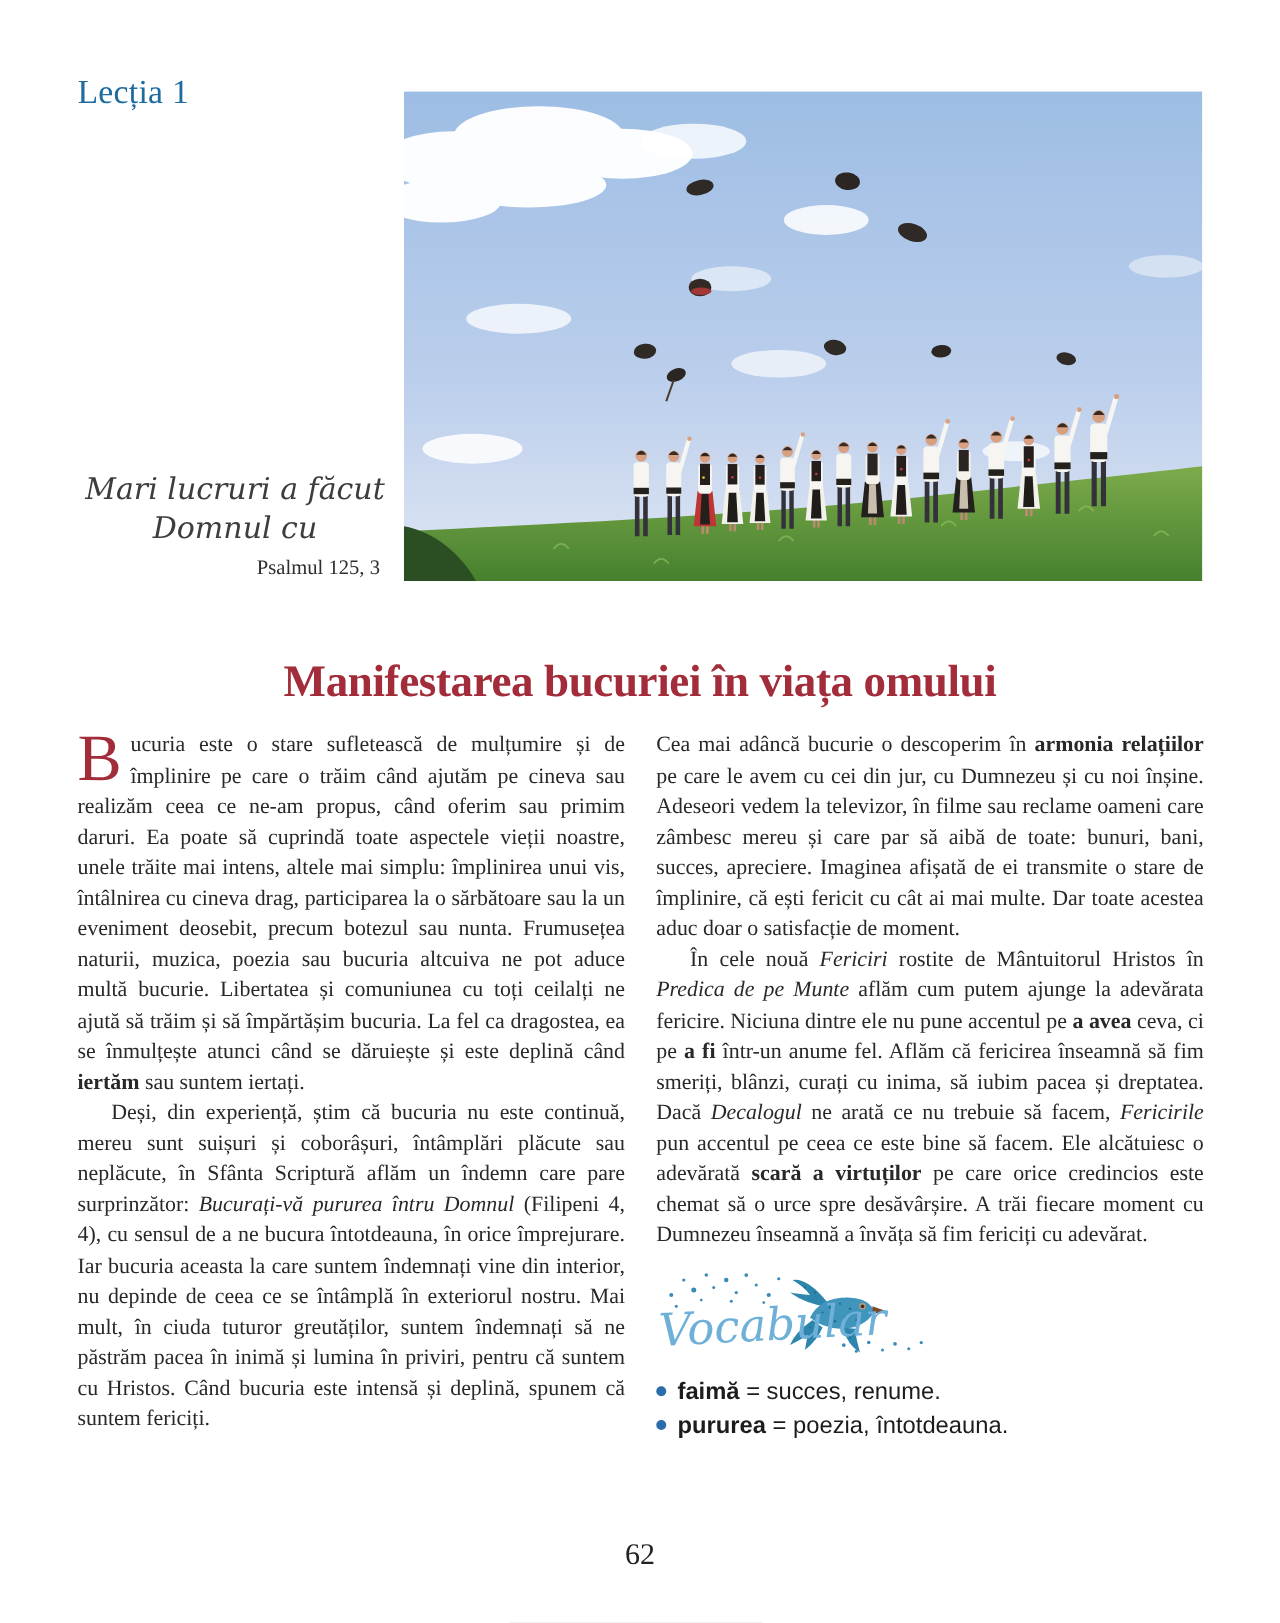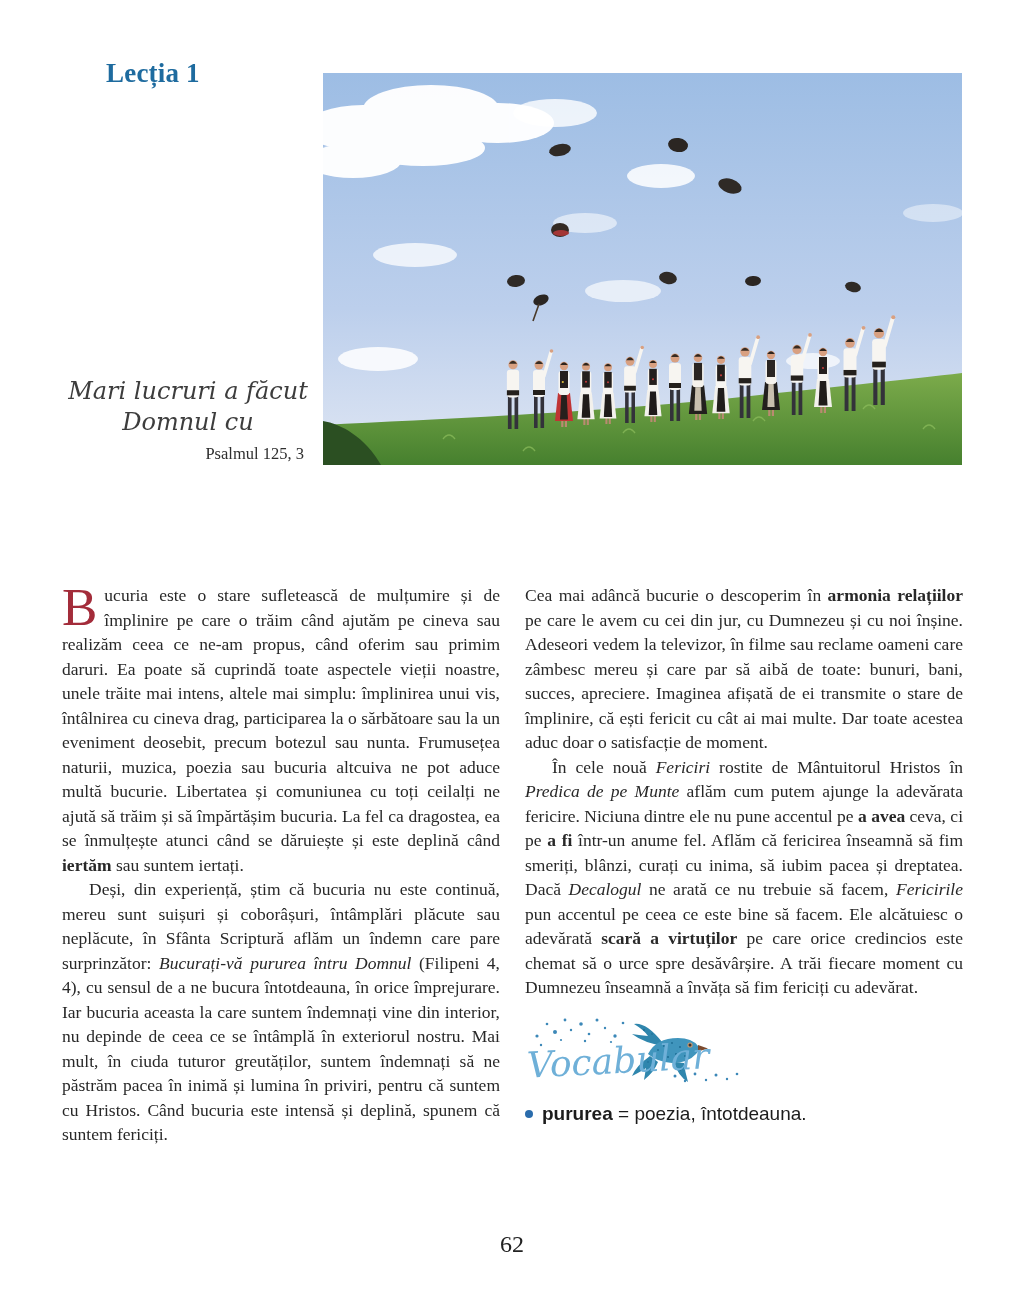--- a/index.html
+++ b/index.html
@@ -1,20 +1,20 @@
 <!DOCTYPE html>
 <html><head>
 <meta charset="utf-8">
 <style>
   html,body{margin:0;padding:0;background:#e8e8e8;}
   #page{position:relative;width:1024px;height:1298px;background:#ffffff;margin:0 auto;
         font-family:"Liberation Serif",serif;overflow:hidden;}
 
-  .lesson-label{position:absolute;left:62px;top:58px;font-size:27px;font-weight:bold;
-                color:var(--lesson-blue);letter-spacing:.2px;margin-left:44px;}
+  .lesson-label{position:absolute;left:62px;top:58px;font-size:27px;font-weight:normal;
+                color:var(--lesson-blue);letter-spacing:.2px;}
 
   .photo{position:absolute;left:323px;top:73px;width:639px;height:392px;overflow:hidden;}
   .photo svg{display:block;}
 
   .quote{position:absolute;left:58px;top:376px;width:260px;}
   .quote-line{display:block;text-align:center;font-family:"DejaVu Serif",serif;font-style:italic;
               font-size:24px;line-height:31px;color:#3d3d3d;}
   .quote-attrib{display:block;text-align:right;padding-right:14px;margin-top:6px;
                 font-size:16.5px;color:#2e2e2e;}
 
@@ -180,20 +180,21 @@
         <use href="#manUp" transform="translate(556,332) scale(1.14)"></use>
       </g>
     </svg>
   </div>
 
   <div class="quote">
     <span class="quote-line">Mari lucruri a făcut Domnul cu</span>
     <span class="quote-attrib">Psalmul 125, 3</span>
   </div>
 
+  <h1 class="page-title">Manifestarea bucuriei în viața omului</h1>
 
   <div class="columns">
     <div class="col" id="col-left">
         <p class="para"><span class="dropcap">B</span><span>ucuria este o stare sufletească de mulțumire și de împlinire pe care o trăim când ajutăm pe cineva sau realizăm ceea ce ne-am propus, când oferim sau primim daruri. Ea poate să cuprindă toate aspectele vieții noastre, unele trăite mai intens, altele mai simplu: împlinirea unui vis, întâlnirea cu cineva drag, participarea la o sărbătoare sau la un eveniment deosebit, precum botezul sau nunta. Frumusețea naturii, muzica, poezia sau bucuria altcuiva ne pot aduce multă bucurie. Libertatea și comuniunea cu toți ceilalți ne ajută să trăim și să împărtășim bucuria. La fel ca dragostea, ea se înmulțește atunci când se dăruiește și este deplină când </span><span class="b">iertăm</span><span> sau suntem iertați.</span></p>
         <p class="para indent"><span>Deși, din experiență, știm că bucuria nu este continuă, mereu sunt suișuri și coborâșuri, întâmplări plăcute sau neplăcute, în Sfânta Scriptură aflăm un îndemn care pare surprinzător: </span><span class="i">Bucurați-vă pururea întru Domnul</span><span> (Filipeni 4, 4), cu sensul de a ne bucura întotdeauna, în orice împrejurare. Iar bucuria aceasta la care suntem îndemnați vine din interior, nu depinde de ceea ce se întâmplă în exteriorul nostru. Mai mult, în ciuda tuturor greutăților, suntem îndemnați să ne păstrăm pacea în inimă și lumina în priviri, pentru că suntem cu Hristos. Când bucuria este intensă și deplină, spunem că suntem fericiți.</span></p>
       </div>
     <div class="col" id="col-right">
 
     <p class="para"><span>Cea mai adâncă bucurie o descoperim în </span><span class="b">armonia relațiilor</span><span> pe care le avem cu cei din jur, cu Dumnezeu și cu noi înșine. Adeseori vedem la televizor, în filme sau reclame oameni care zâmbesc mereu și care par să aibă de toate: bunuri, bani, succes, apreciere. Imaginea afișată de ei transmite o stare de împlinire, că ești fericit cu cât ai mai multe. Dar toate acestea aduc doar o satisfacție de moment.</span></p>
         <p class="para indent"><span>În cele nouă </span><span class="i">Fericiri</span><span> rostite de Mântuitorul Hristos în </span><span class="i">Predica de pe Munte</span><span> aflăm cum putem ajunge la adevărata fericire. Niciuna dintre ele nu pune accentul pe </span><span class="b">a avea</span><span> ceva, ci pe </span><span class="b">a fi</span><span> într-un anume fel. Aflăm că fericirea înseamnă să fim smeriți, blânzi, curați cu inima, să iubim pacea și dreptatea. Dacă </span><span class="i">Decalogul</span><span> ne arată ce nu trebuie să facem, </span><span class="i">Fericirile</span><span> pun accentul pe ceea ce este bine să facem. Ele alcătuiesc o adevărată </span><span class="b">scară a virtuților</span><span> pe care orice credincios este chemat să o urce spre desăvârșire. A trăi fiecare moment cu Dumnezeu înseamnă a învăța să fim fericiți cu adevărat.</span></p>
@@ -244,20 +245,21 @@
                   <circle cx="22" cy="18" r="0.8"></circle>
             <circle cx="12" cy="52" r="0.9"></circle>
                   <circle cx="18" cy="46" r="0.8"></circle>
                   <circle cx="50" cy="54" r="0.9"></circle>
           </g>
         </g>
       </svg>
       <span class="vocab-word">Vocabular</span>
     </div>
     <ul class="vocab-list">
+            <li><span class="bullet"></span><span class="term">faimă</span><span> = succes, renume.</span></li>
             <li><span class="bullet"></span><span class="term">pururea</span><span> = poezia, întotdeauna.</span></li>
           </ul>
   </div>
 </div>
   </div>
 
   <div class="page-number">62</div>
 </div>
 
 </body></html>

